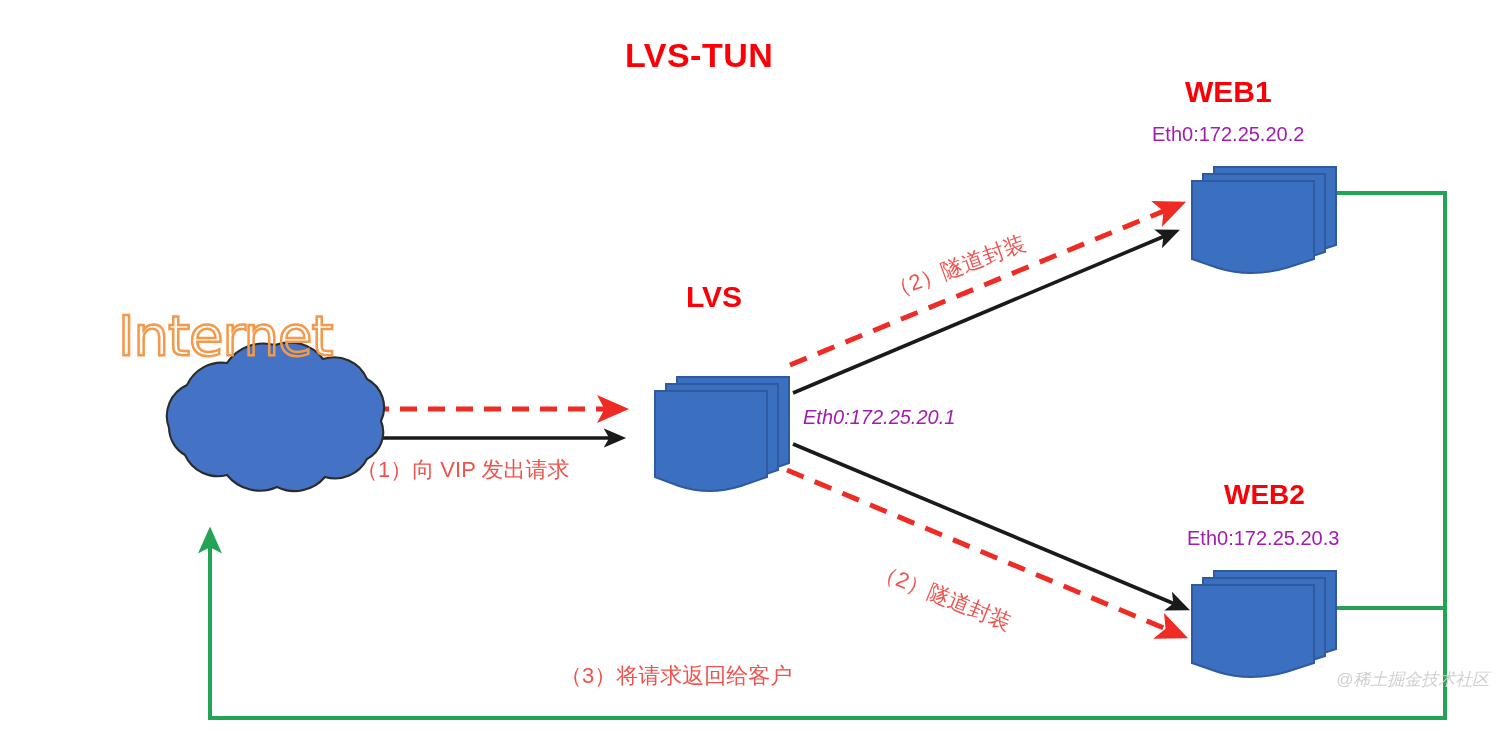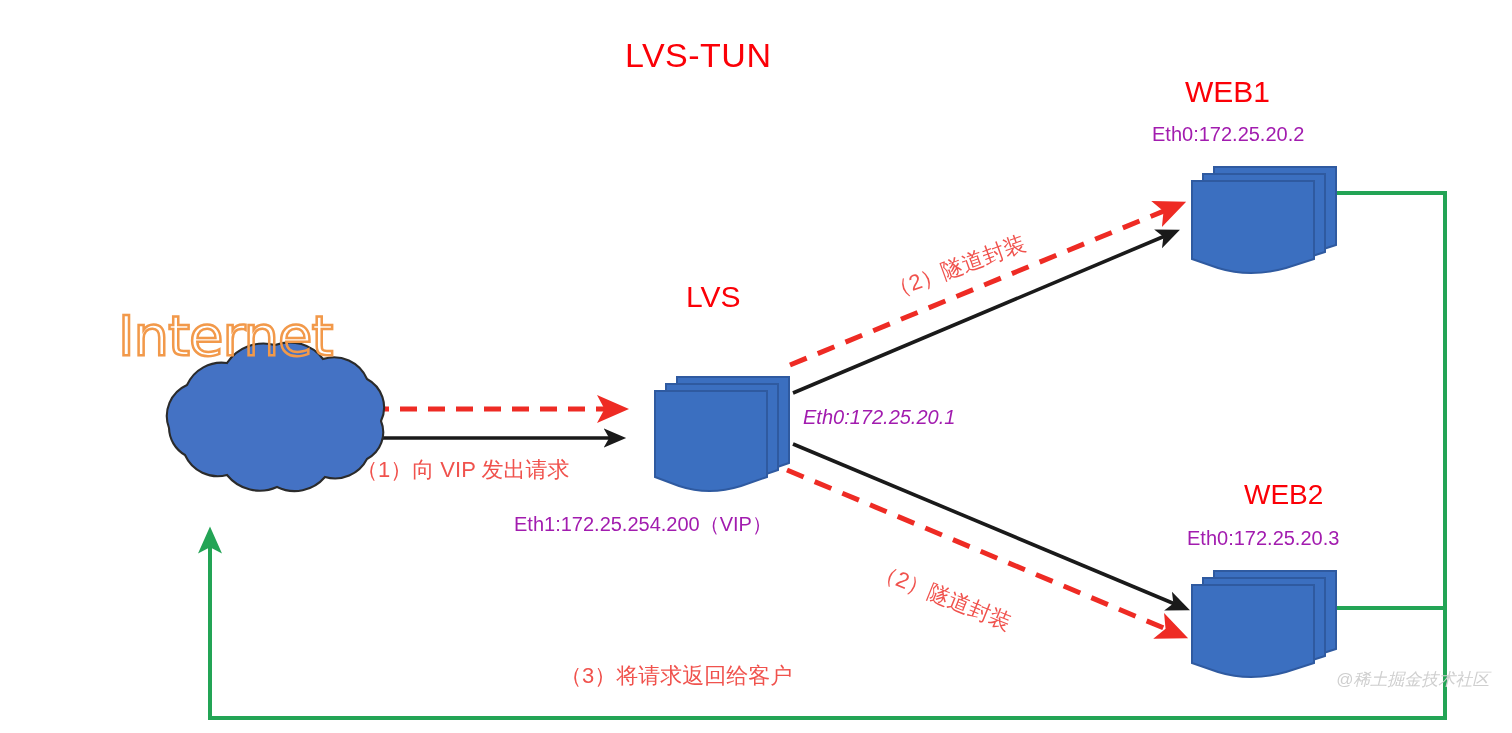--- a/index.html
+++ b/index.html
@@ -6,27 +6,27 @@
   body{
     width:1512px;height:733px;background:#ffffff;
     font-family:"Liberation Sans","DejaVu Sans",sans-serif;
     overflow:hidden;position:relative;
   }
   #stage{position:absolute;left:0;top:0;width:1512px;height:733px;}
   .abs{position:absolute;}
   svg.layer{position:absolute;left:0;top:0;width:1512px;height:733px;overflow:visible;pointer-events:none;}
 
   .title{
-    left:625px;top:36px;font-size:34px;font-weight:normal;color:#fb0007;
+    left:625px;top:36px;font-size:34px;font-weight:bold;color:#fb0007;
     letter-spacing:0.5px;
   }
   .node-title{
-    font-size:30px;font-weight:normal;color:#fb0007;white-space:nowrap;
+    font-size:30px;font-weight:bold;color:#fb0007;white-space:nowrap;
   }
-  .node-title.small{font-size:28px;margin-left:20px;}
+  .node-title.small{font-size:28px;}
   .ip{
     font-size:20px;color:#a21caf;white-space:nowrap;
     font-family:"Liberation Sans","DejaVu Sans",sans-serif;
   }
   .step{
     font-size:22px;color:#f0524d;white-space:nowrap;
     font-family:"Liberation Sans","DejaVu Sans",sans-serif;
   }
   .step-rot-up{transform:rotate(-20deg);transform-origin:left top;}
   .step-rot-dn{transform:rotate(22deg);transform-origin:left top;}
@@ -110,21 +110,20 @@
       <path d="M0,14 H122 V92 L94,101 Q58,111 26,101 L0,92 Z" fill="#3b6fc0" stroke="#2f5aa0" stroke-width="2"></path>
     </g>
   </svg>
 
   <div class="abs title">LVS-TUN</div>
 
   <div class="abs internet-word">Internet</div>
 
   <div class="abs node-title" style="left:686px;top:280px;">LVS</div>
   <div class="abs ip" style="left:803px;top:406px;font-style:italic;">Eth0:172.25.20.1</div>
-  <div class="abs ip" style="left:514px;top:511px;">Eth1:172.25.254.200（VIP）</div>
 
   <div class="abs node-title" style="left:1185px;top:75px;">WEB1</div>
   <div class="abs ip" style="left:1152px;top:123px;">Eth0:172.25.20.2</div>
 
   <div class="abs node-title small" style="left:1224px;top:479px;">WEB2</div>
   <div class="abs ip" style="left:1187px;top:527px;">Eth0:172.25.20.3</div>
 
   <div class="abs step" style="left:356px;top:455px;">（1）向 VIP 发出请求</div>
 
   <div class="abs step step-rot-up" style="left:884px;top:278px;">（2）隧道封装</div>

